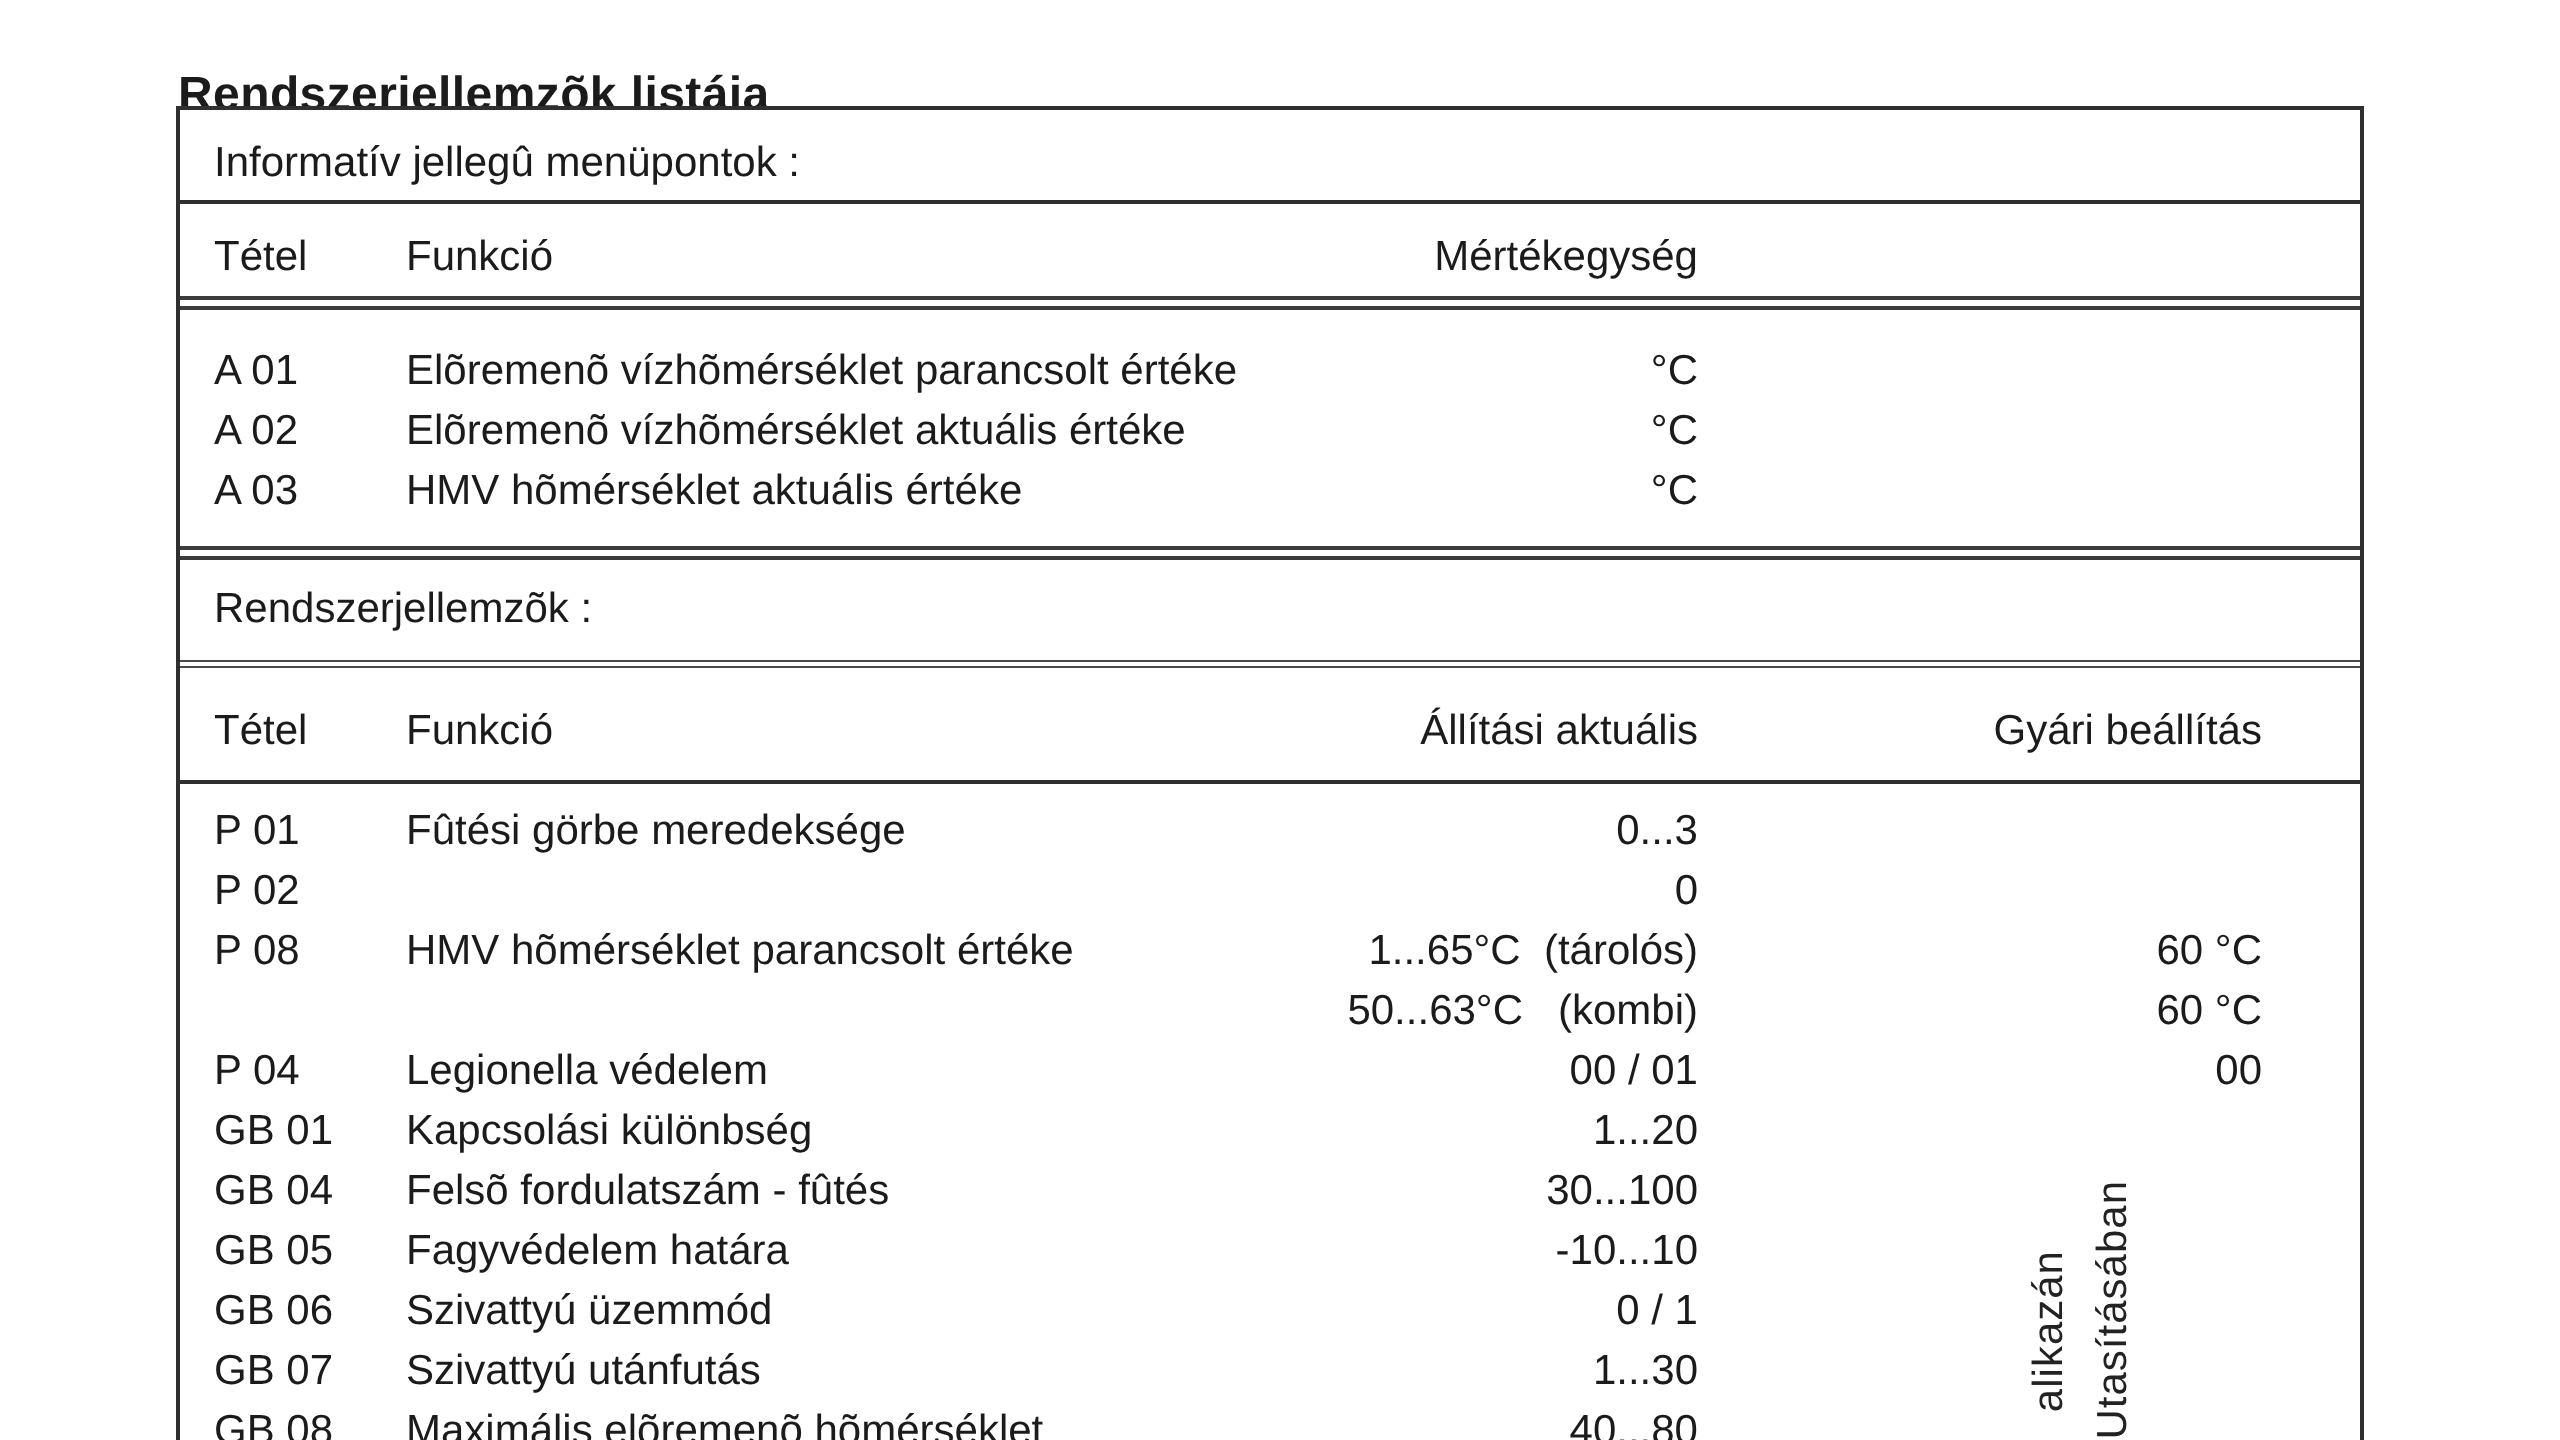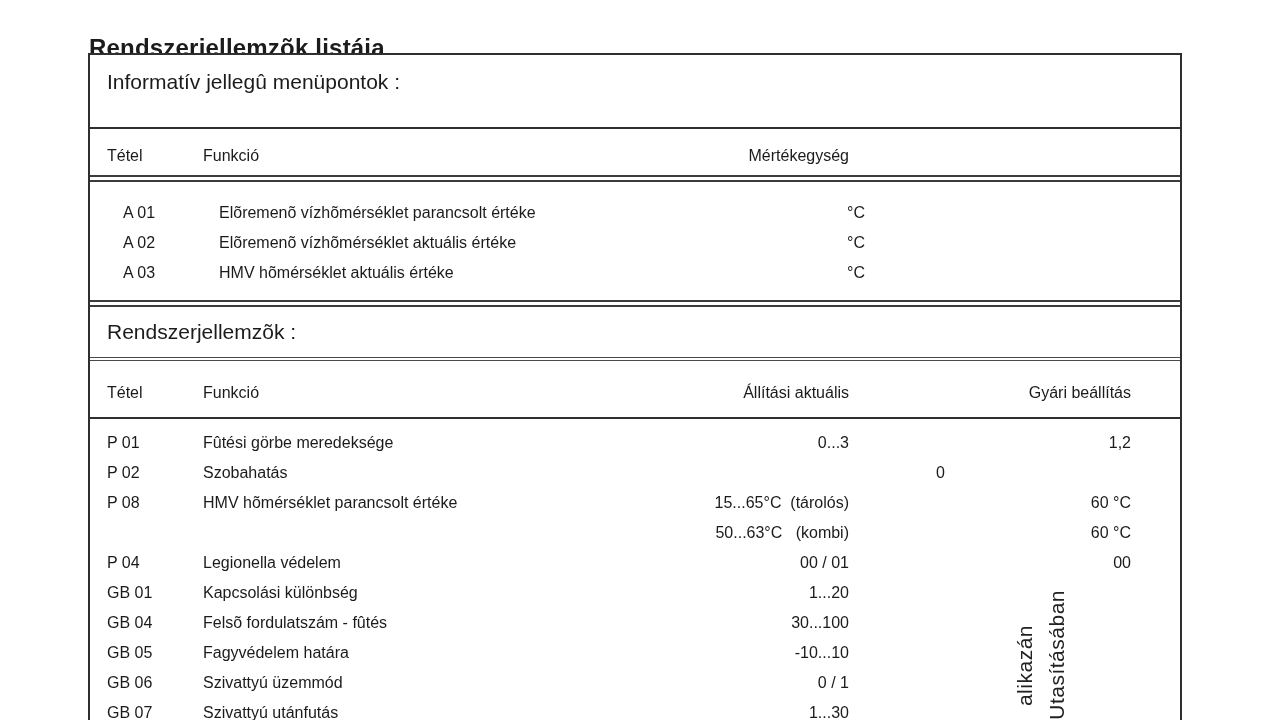--- a/index.html
+++ b/index.html
@@ -11,33 +11,33 @@
   .doc-title{
     position:absolute;left:89px;top:2px;
     font-size:24px;font-weight:bold;letter-spacing:0.2px;margin-top:32px;
   }
   .box{
     position:absolute;left:88px;top:53px;width:1094px;height:700px;
     border:2px solid #2f2f2f;border-bottom:none;box-sizing:border-box;
     background:#fff;
   }
   .cell{box-sizing:border-box;}
-  .sec-label1{height:72px;padding:12px 0 0 17px;font-size:21px;line-height:30px;}
+  .sec-label1{height:45px;padding:12px 0 0 17px;font-size:21px;line-height:30px;}
   .sec-label2{height:50px;padding:10px 0 0 17px;font-size:21px;line-height:30px;}
   .rule1{height:0;border-top:2px solid #2f2f2f;}
   .rule1b{height:1px;border-top:2px solid #2f2f2f;}
   .rule2{height:3px;border-top:2px solid #3c3c3c;border-bottom:2px solid #3c3c3c;box-sizing:content-box;}
   .rule2b{height:2px;border-top:1px solid #4a4a4a;border-bottom:1px solid #4a4a4a;box-sizing:content-box;}
   .grid{
     display:grid;grid-template-columns:96px 440px 206px 96px 186px;
-    padding-left:17px;font-size:16px;line-height:30px;
+    padding-left:17px;font-size:21px;line-height:30px;
   }
   .hdr1{height:46px;padding-top:12px;}
   .hdr2{height:56px;padding-top:17px;}
-  .rows1{padding:16px 0 12px 0;margin-left:16px;}
+  .rows1{padding:16px 0 12px 0;}
   .rows2{padding:8px 0 0 0;}
   .center{text-align:right;white-space:pre;}
   .vnote{
     position:absolute;writing-mode:vertical-rl;transform:rotate(180deg);
     font-size:21px;line-height:26px;white-space:nowrap;letter-spacing:0.5px;color:#222;
   }
 </style>
 </head>
 <body>
 
@@ -93,32 +93,30 @@
     <div class="center">Gyári beállítás</div>
   </div>
   <div class="rule1b"></div>
 
   <div class="cell rows2">
     <div class="grid">
       <div>P 01</div>
       <div>Fûtési görbe meredeksége</div>
       <div class="center">0...3</div>
       <div></div>
-      <div class="center">1,2</div>
     </div>
     <div class="grid">
       <div>P 02</div>
-      <div>Szobahatás</div>
       <div></div>
       <div class="center">0</div>
     </div>
     <div class="grid">
       <div>P 08</div>
       <div>HMV hõmérséklet parancsolt értéke</div>
-      <div class="center">15...65°C  (tárolós)</div>
+      <div class="center">1...65°C  (tárolós)</div>
       <div></div>
       <div class="center">60 °C</div>
     </div>
     <div class="grid">
       <div></div>
       <div></div>
       <div class="center">50...63°C   (kombi)</div>
       <div></div>
       <div class="center">60 °C</div>
     </div>

